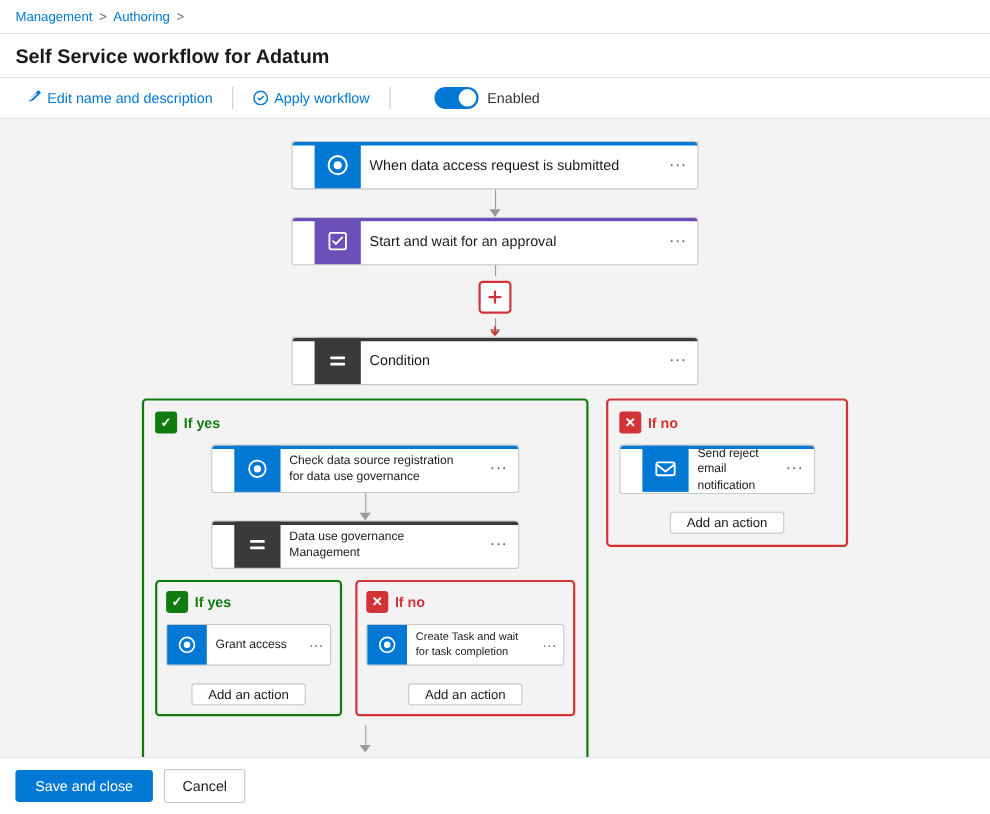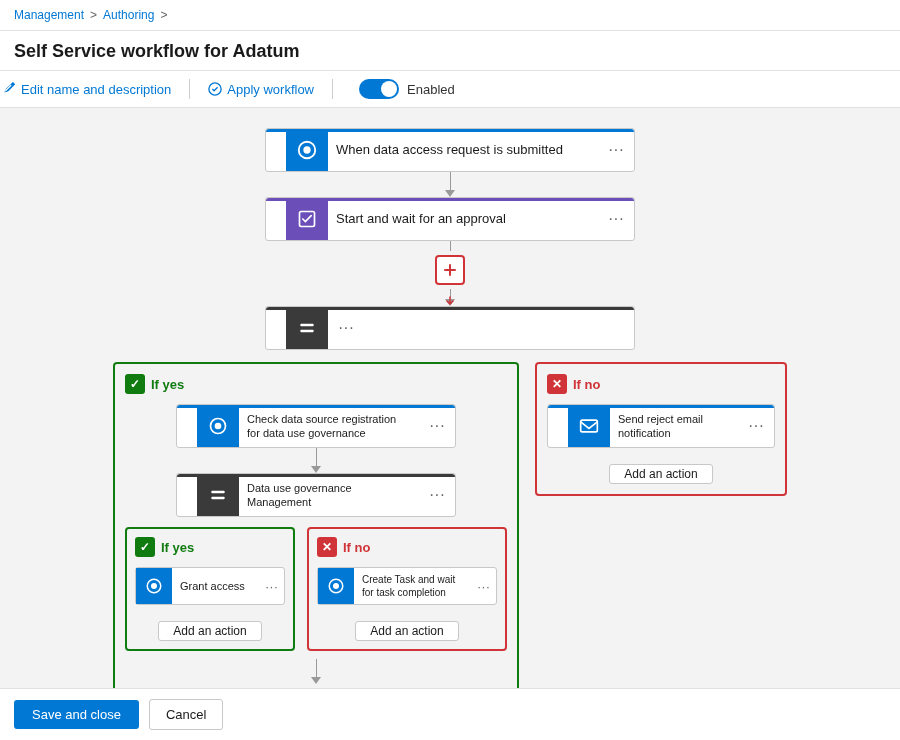--- a/index.html
+++ b/index.html
@@ -3,24 +3,24 @@
   <meta charset="utf-8">
   <style>
     * { box-sizing: border-box; margin: 0; padding: 0; }
     body { font-family: 'Segoe UI', Arial, sans-serif; font-size: 13px; background: #fff; width: 900px; height: 740px; overflow: hidden; display: flex; flex-direction: column; }
 
     .breadcrumb { display: flex; align-items: center; gap: 6px; padding: 8px 14px; font-size: 12px; color: #0078d4; border-bottom: 1px solid #e0e0e0; }
     .breadcrumb span { color: #666; }
 
     .page-title { padding: 10px 14px 8px; font-size: 18px; font-weight: 600; color: #1a1a1a; border-bottom: 1px solid #e0e0e0; }
 
-    .toolbar { display: flex; align-items: center; gap: 18px; padding: 8px 2px; border-bottom: 1px solid #e0e0e0; }
+    .toolbar { display: flex; align-items: center; gap: 18px; padding: 8px 24px; border-bottom: 1px solid #e0e0e0; }
     .toolbar-item { display: flex; align-items: center; gap: 5px; cursor: pointer; color: #0078d4; font-size: 13px; }
     .toolbar-item svg { width: 14px; height: 14px; }
-    .toggle-wrap { display: flex; align-items: center; gap: 8px; margin-left: 8px; }
+    .toggle-wrap { display: flex; align-items: center; gap: 8px; margin-left: 22px; }
     .toggle { width: 40px; height: 20px; background: #0078d4; border-radius: 10px; position: relative; cursor: pointer; }
     .toggle::after { content: ''; width: 16px; height: 16px; background: #fff; border-radius: 50%; position: absolute; right: 2px; top: 2px; }
     .toggle-label { font-size: 13px; color: #333; }
     .divider-v { width: 1px; height: 20px; background: #ccc; }
 
     .canvas { flex: 1; background: #f3f3f3; overflow: auto; padding: 20px; position: relative; }
 
     .flow { display: flex; flex-direction: column; align-items: center; gap: 0; }
 
     .step-card { background: #fff; border: 1px solid #c8c8c8; border-radius: 3px; display: flex; align-items: center; padding: 0; width: 370px; position: relative; }
@@ -156,20 +156,21 @@
 
     <div class="step-card">
       <div class="step-top-bar" style="background:#3a3a3a;"></div>
       <div class="step-card-inner">
         <div class="step-icon dark">
           <svg width="20" height="20" viewBox="0 0 24 24" fill="none">
               <rect x="4" y="7" width="16" height="3" rx="1" fill="#fff"></rect>
               <rect x="4" y="14" width="16" height="3" rx="1" fill="#fff"></rect>
             </svg>
         </div>
+        <div class="step-label">Condition</div>
         <div class="step-menu">···</div>
       </div>
     </div>
 
     <div class="branches-row" style="margin-top:12px;">
 
       <div class="branch green">
         <div class="branch-header green">
           <div class="check-icon">✓</div>
           <span>If yes</span>
@@ -258,21 +259,21 @@
           </div>
 
         </div>
       </div>
 
       <div class="branch red">
         <div class="branch-header red">
           <div class="x-icon">✕</div>
           <span>If no</span>
         </div>
-        <div class="step-card" style="width:228px;">
+        <div class="step-card" style="width:178px;">
           <div class="step-top-bar"></div>
           <div class="step-card-inner">
             <div class="step-icon" style="background:#0078d4;width:42px;height:42px;">
               <svg width="20" height="20" viewBox="0 0 24 24" fill="none">
                   <rect x="2" y="5" width="20" height="14" rx="2" stroke="#fff" stroke-width="2"></rect>
                   <path d="M2 7l10 8 10-8" stroke="#fff" stroke-width="2"></path>
                 </svg>
             </div>
             <div class="step-label" style="font-size:11px;">Send reject email notification</div>
             <div class="step-menu">···</div>

